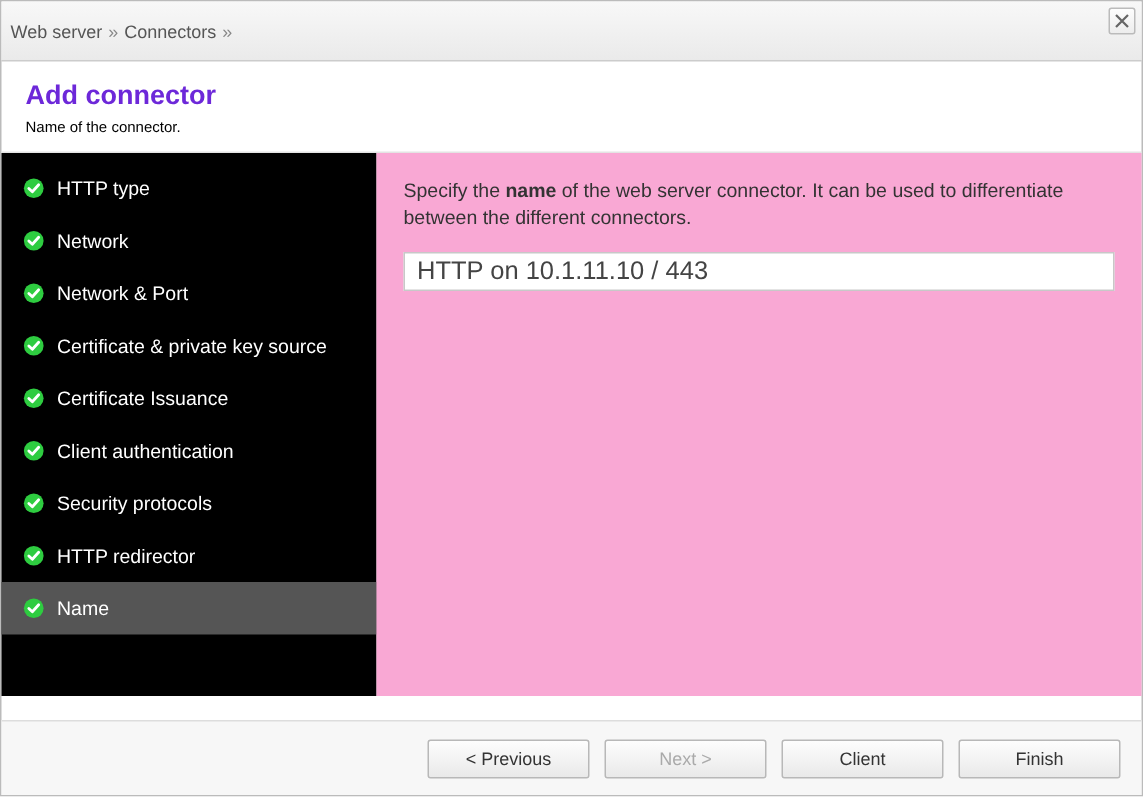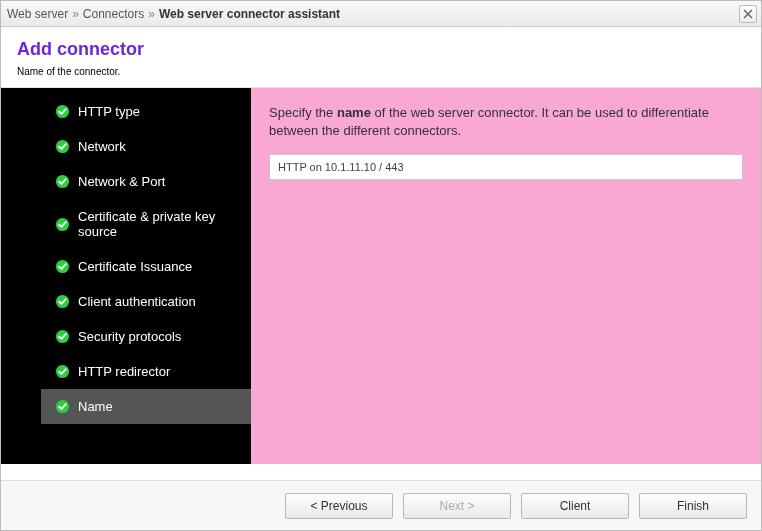--- a/index.html
+++ b/index.html
@@ -12,21 +12,21 @@
   .window {
     width: 762px;
     height: 531px;
     background: #fff;
     border: 1px solid #bbb;
     display: flex;
     flex-direction: column;
     position: relative;
   }
   .titlebar {
-    height: 26px;
+    height: 40px;
     background: linear-gradient(to bottom, #f8f8f8, #eaeaea);
     border-bottom: 1px solid #ccc;
     display: flex;
     align-items: center;
     padding: 0 6px;
     position: relative;
   }
   .breadcrumb {
     display: flex;
     align-items: center;
@@ -79,21 +79,20 @@
     flex-direction: column;
     padding-top: 6px;
   }
   .step {
     display: flex;
     align-items: center;
     gap: 8px;
     padding: 10px 14px;
     font-size: 13px;
     cursor: pointer;
-    margin-left: 40px;
   }
   .step.active {
     background: #555;
   }
   .step .check {
     width: 15px;
     height: 15px;
     flex-shrink: 0;
   }
   .step .label { color: #fff; }
@@ -107,21 +106,21 @@
     color: #333;
     line-height: 1.4;
     margin-bottom: 14px;
   }
   .instr b { font-weight: bold; }
   .name-input {
     width: 100%;
     height: 26px;
     border: 1px solid #c8c8c8;
     padding: 0 8px;
-    font-size: 11px;
+    font-size: 17px;
     color: #444;
     background: #fff;
   }
   .footer {
     height: 50px;
     border-top: 1px solid #ddd;
     background: #f7f7f7;
     display: flex;
     align-items: center;
     justify-content: flex-end;
@@ -148,21 +147,20 @@
 <body>
 
 <div class="window">
 
   <div class="titlebar">
     <div class="breadcrumb">
       <span class="crumb">Web server</span>
       <span class="sep">»</span>
       <span class="crumb">Connectors</span>
       <span class="sep">»</span>
-      <span class="crumb current">Web server connector assistant</span>
     </div>
     <div class="close-btn">
       <svg viewBox="0 0 10 10">
         <path d="M1 1 L9 9 M9 1 L1 9" stroke="#666" stroke-width="1.5" fill="none"></path>
       </svg>
     </div>
   </div>
 
   <div class="header">
     <h1>Add connector</h1>

